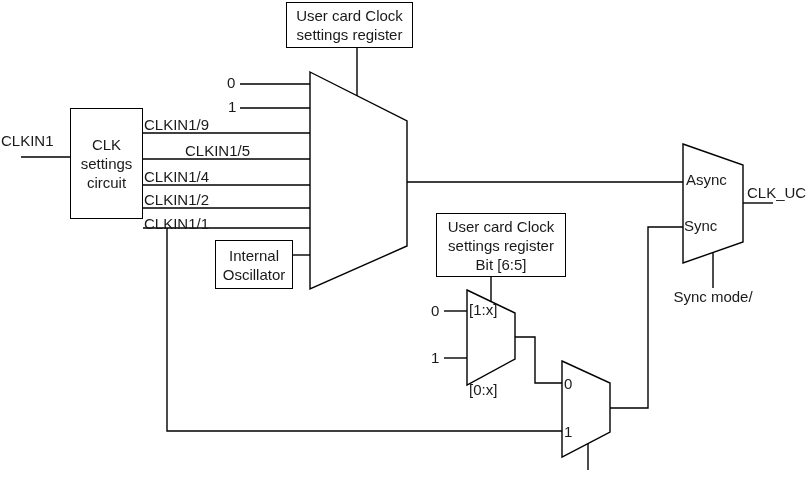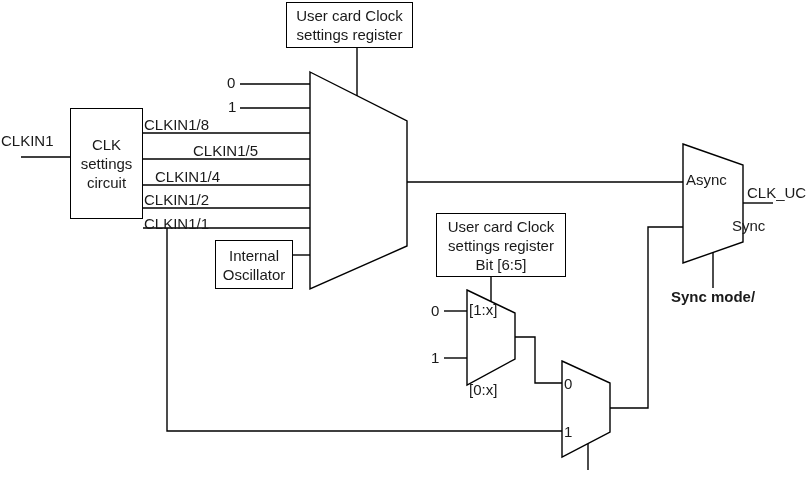--- a/index.html
+++ b/index.html
@@ -35,21 +35,20 @@
     font-size: 15px;
     line-height: 16px;
     white-space: nowrap;
   }
   .mode-lbl {
     position: absolute;
     font-size: 15px;
     line-height: 18px;
     text-align: center;
     white-space: nowrap;
-    font-weight: bold;
   }
   .syncen { font-size: 16px; }
 </style>
 </head>
 <body>
 
 <div class="stage">
 
   <svg class="wires" width="811" height="500" viewBox="0 0 811 500" fill="none" stroke="#000000" stroke-width="1.4">
 
@@ -105,39 +104,39 @@
 
   <div class="box" style="left:436px; top:213px; width:130px; height:64px;">
     <div>User card Clock</div>
     <div>settings register</div>
     <div>Bit [6:5]</div>
   </div>
 
 
   <span class="lbl" style="left:1px; top:133px;">CLKIN1</span>
 
-  <span class="lbl" style="left:144px; top:117px;">CLKIN1/8</span>
-  <span class="lbl" style="left:148px; top:143px;padding-left:45px;">CLKIN1/5</span>
-  <span class="lbl" style="left:155px; top:169px;">CLKIN1/4</span>
+  <span class="lbl" style="left:144px; top:117px;">CLKIN1/9</span>
+  <span class="lbl" style="left:140px; top:143px;padding-left:45px;">CLKIN1/5</span>
+  <span class="lbl" style="left:144px; top:169px;">CLKIN1/4</span>
   <span class="lbl" style="left:144px; top:192px;">CLKIN1/2</span>
   <span class="lbl" style="left:144px; top:216px;">CLKIN1/1</span>
 
   <span class="lbl" style="left:227px; top:75px;">0</span>
   <span class="lbl" style="left:228px; top:99px;">1</span>
 
   <span class="lbl" style="left:431px; top:303px;">0</span>
   <span class="lbl" style="left:431px; top:350px;">1</span>
   <span class="lbl" style="left:469px; top:302px;">[1:x]</span>
   <span class="lbl" style="left:469px; top:350px;margin-top:32px;">[0:x]</span>
 
   <span class="lbl" style="left:564px; top:376px;">0</span>
   <span class="lbl" style="left:564px; top:424px;">1</span>
 
   <span class="lbl" style="left:686px; top:172px;">Async</span>
-  <span class="lbl" style="left:684px; top:218px;padding-left:48px;">Sync</span>
+  <span class="lbl" style="left:684px; top:218px;">Sync</span>
 
   <span class="lbl" style="left:747px; top:185px;">CLK_UC</span>
 
   <div class="mode-lbl" style="left:650px; top:288px; width:126px;">
     <div>Sync mode/</div>
   </div>
 
 </div>
 
 </body></html>

